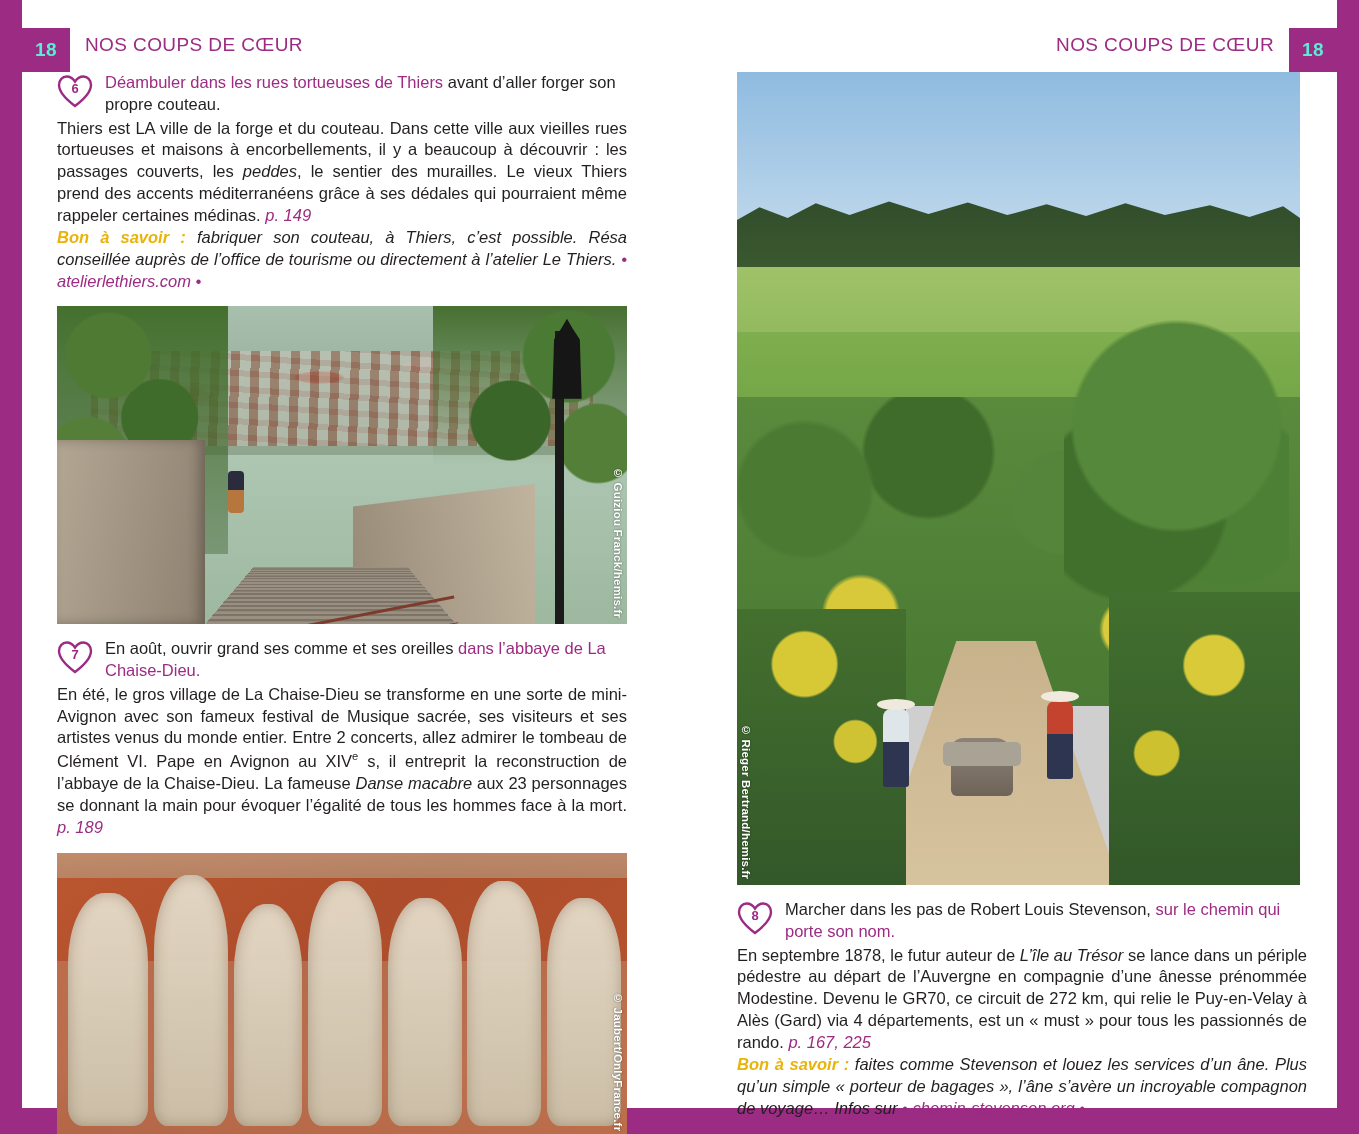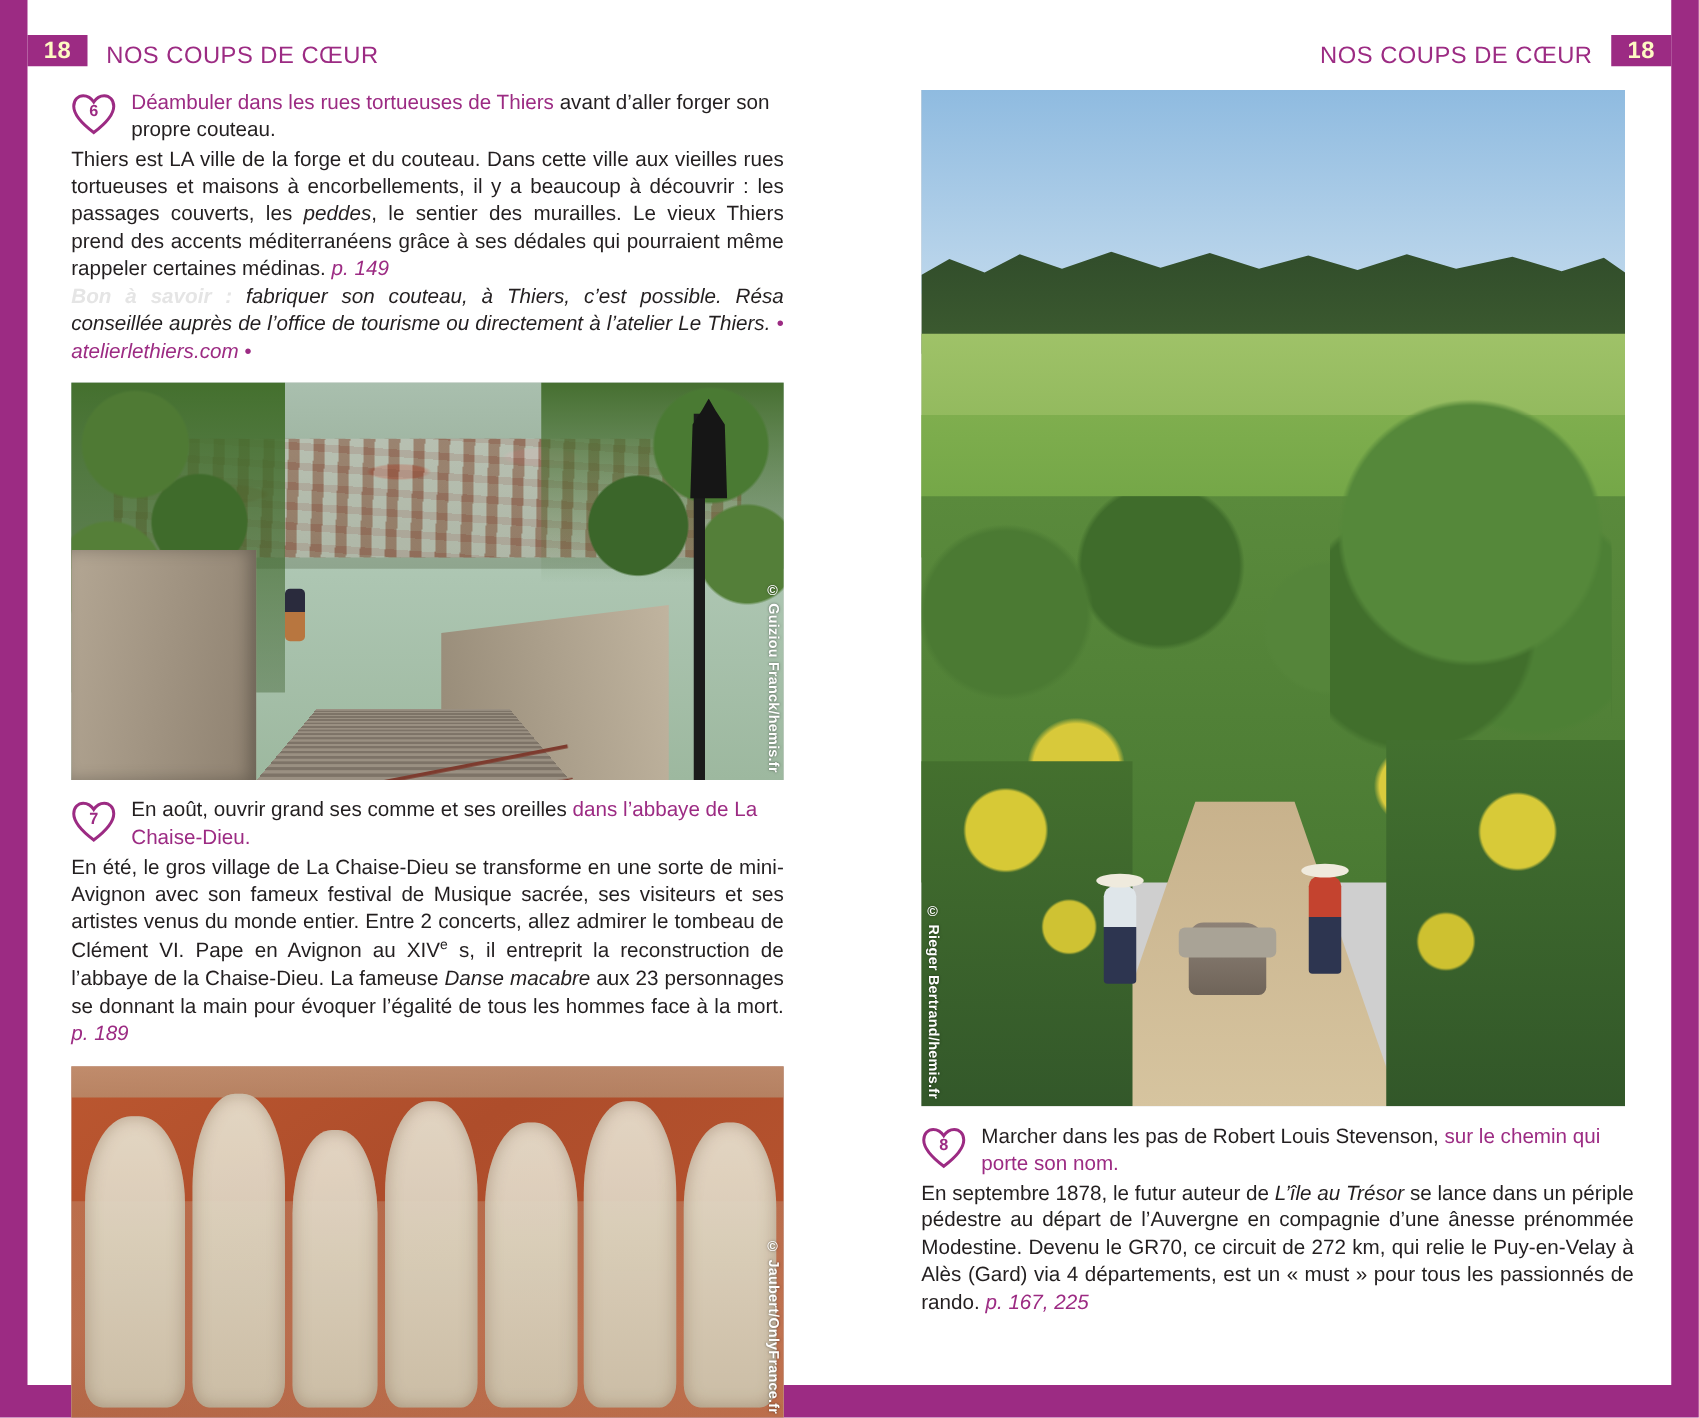--- a/index.html
+++ b/index.html
@@ -28,23 +28,23 @@
     position: absolute;
     left: 22px;
     top: 0;
     width: 1315px;
     height: 68px;
   }
   .folio-box {
     position: absolute;
     top: 28px;
     width: 48px;
-    height: 25px;
+    height: 44px;
     background: #9C2B83;
-    color: #fef9c3;
+    color: #5eead4;
     font-size: 19px;
     font-weight: bold;
     display: flex;
     align-items: center;
     justify-content: center;
     letter-spacing: 0.5px;
   }
   .folio-left  { left: 0px; }
   .folio-right { right: 0px; }
 
@@ -117,21 +117,21 @@
   .bon {
     font-size: 16.5px;
     line-height: 1.33;
     color: #231f20;
     font-style: italic;
     text-align: justify;
   }
   .bon .lbl {
     font-weight: bold;
     font-style: italic;
-    color: #e5e5e5;
+    color: #eab308;
     margin-top: 24px;
   }
   .bon .url {
     color: #9C2B83;
     font-style: italic;
   }
   .sup { font-size: 0.68em; vertical-align: super; }
 
   
   .photo {
@@ -443,13 +443,14 @@
         <path d="M18 32 C6 23 2 17 2 11 C2 5.8 5.6 2.5 9.6 2.5 C12.6 2.5 16 4.4 18 7.6
                  C20 4.4 23.4 2.5 26.4 2.5 C30.4 2.5 34 5.8 34 11 C34 17 30 23 18 32 Z" fill="none" stroke="#9C2B83" stroke-width="2.4"></path>
       </svg>
       <span class="num">8</span>
     </span>
     <div class="entry-title"><span>Marcher dans les pas de Robert Louis Stevenson, </span><span class="hl">sur le chemin qui porte son nom.</span></div>
   </div>
 
   <div class="body-txt"><span>En septembre 1878, le futur auteur de </span><span class="it">L’île au Trésor</span><span> se lance dans un périple pédestre au départ de l’Auvergne en compagnie d’une ânesse prénommée Modestine. Devenu le GR70, ce circuit de 272 km, qui relie le Puy-en-Velay à Alès (Gard) via 4 départements, est un « must » pour tous les passionnés de rando. </span><span class="pref">p. 167, 225</span></div>
 
+  <div class="bon"><span class="lbl">Bon à savoir :</span><span> faites comme Stevenson et louez les services d’un âne. Plus qu’un simple « porteur de bagages », l’âne s’avère un incroyable compagnon de voyage… Infos sur </span><span class="url">• chemin-stevenson.org •</span></div>
 </div>
 
 </body></html>

